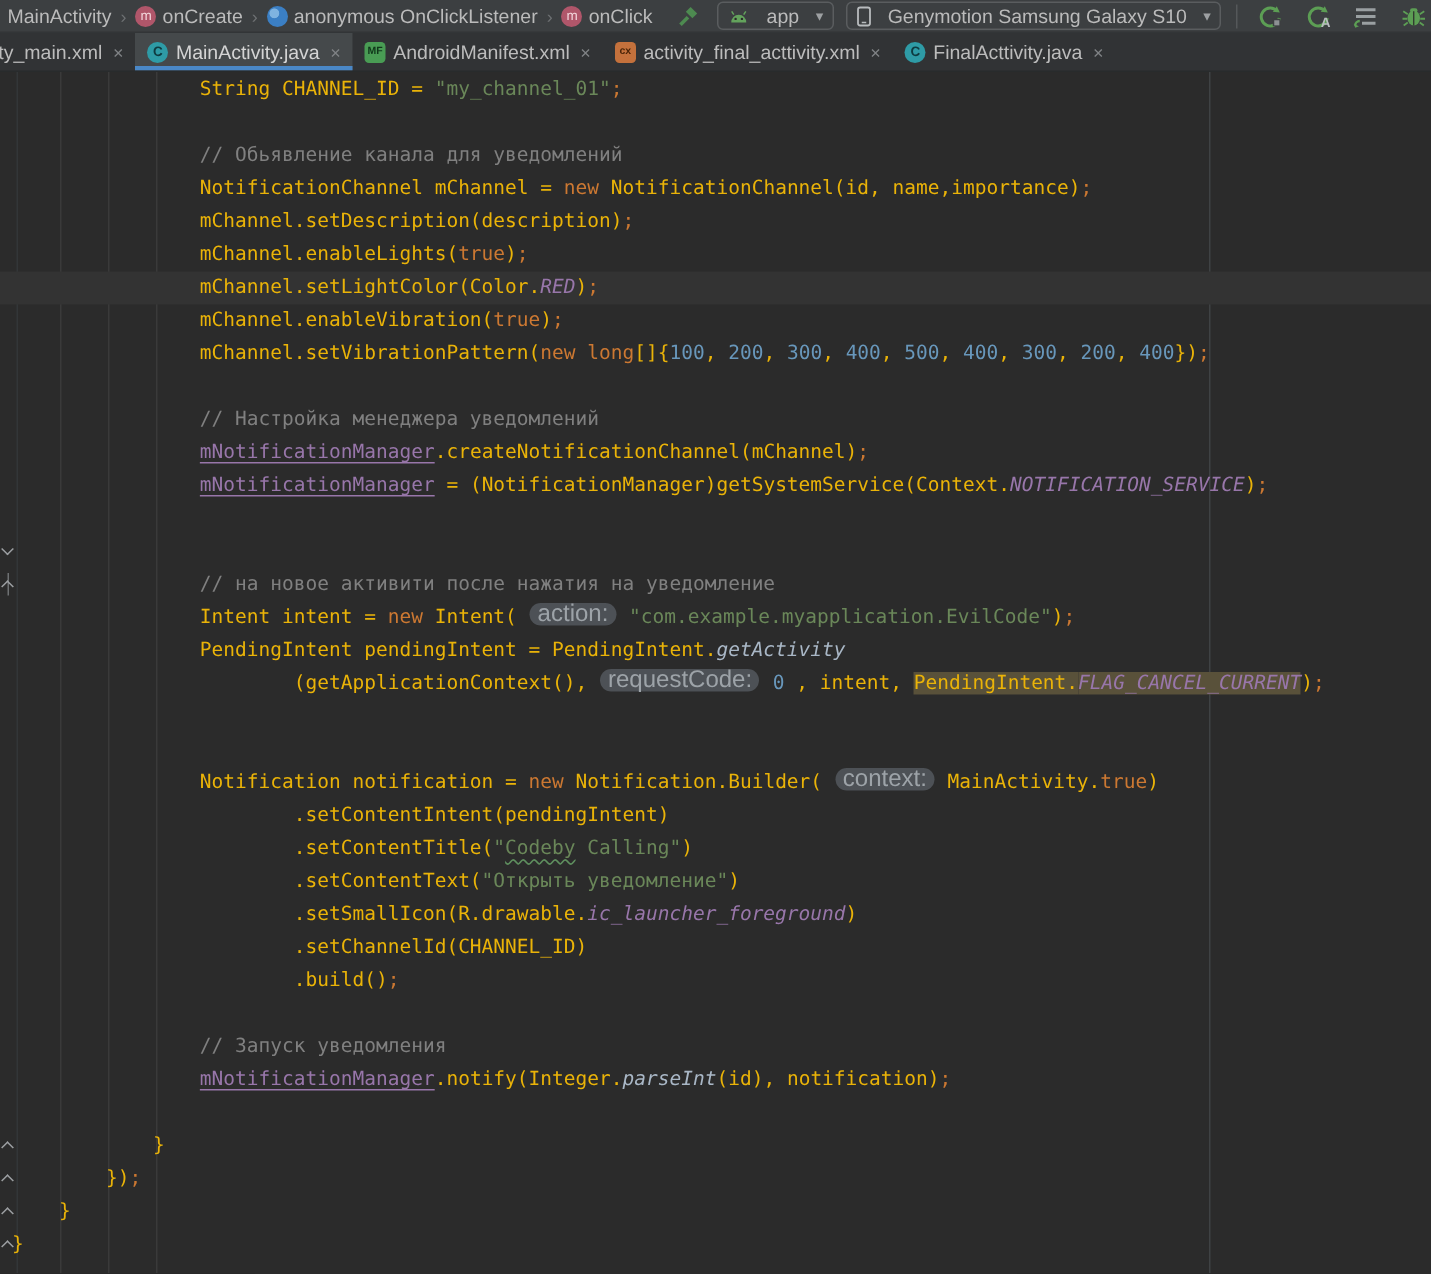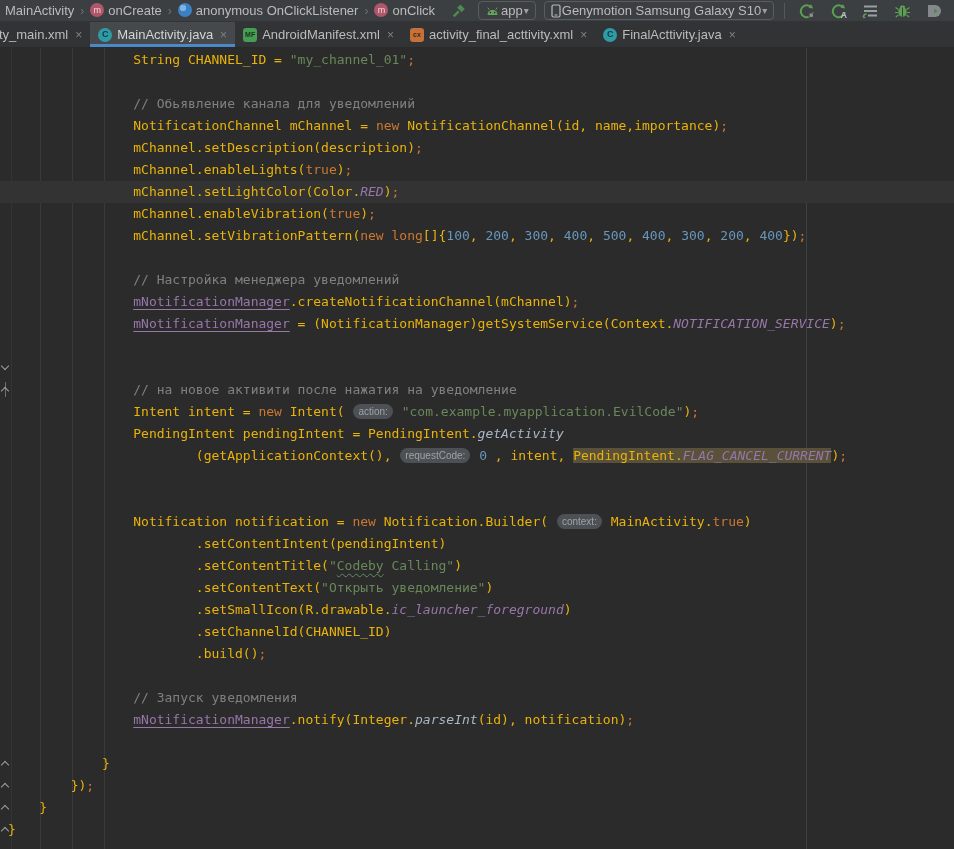--- a/index.html
+++ b/index.html
@@ -3,29 +3,29 @@
 <meta charset="utf-8">
 <style>
   html,body{margin:0;padding:0;background:#2b2b2b;width:954px;height:849px;overflow:hidden;}
   *{box-sizing:border-box;}
   body{font-family:"Liberation Sans",sans-serif;-webkit-font-smoothing:antialiased;}
 
   
   .navbar{height:22px;background:#3c3f41;display:flex;align-items:center;
           border-bottom:1px solid #323537;padding:0 0 0 2px;white-space:nowrap;}
   .crumbs{display:flex;align-items:center;gap:2px;flex:0 0 auto;}
-  .crumb{display:flex;gap:4px;color:#bbbbbb;font-size:13px;padding:0 3px;cursor:default;}
+  .crumb{display:flex;align-items:center;gap:4px;color:#bbbbbb;font-size:13px;padding:0 3px;cursor:default;}
   .crumb-sep{color:#6e7173;font-size:12px;padding:0 1px;}
   .mini-ic{width:14px;height:14px;border-radius:50%;display:inline-flex;align-items:center;justify-content:center;
            font-size:9px;line-height:1;flex:0 0 auto;}
   .ic-method{background:#b0566a;color:#f3d6dc;}
   .ic-anon{background:#3b7fc4;color:#dbe9f6;background-image:radial-gradient(circle at 35% 35%, #7fb3e0 0 3px, transparent 3.5px);}
   .toolbar-right{display:flex;align-items:center;margin-left:10px;gap:8px;}
   .tool-btn{display:flex;align-items:center;justify-content:center;height:20px;padding:0 3px;cursor:pointer;}
-  .combo{display:flex;align-items:center;gap:1px;height:19px;border:1px solid #5a5d5f;border-radius:4px;
+  .combo{display:flex;align-items:center;gap:11px;height:19px;border:1px solid #5a5d5f;border-radius:4px;
          padding:0 6px;color:#bbbbbb;font-size:13px;cursor:pointer;background:#3c3f41;}
   .combo .arrow{color:#9da0a2;font-size:10px;}
   .vsep{width:1px;height:16px;background:#55585a;margin:0 2px;}
   svg{display:block;}
 
   
   .tabbar{height:26px;background:#313335;display:flex;align-items:stretch;border-bottom:1px solid #282b2c;
           white-space:nowrap;overflow:hidden;}
   .tab{display:flex;align-items:center;gap:5px;padding:0 8px;color:#bcbcbc;font-size:13px;cursor:pointer;position:relative;}
   .tab.active{background:#45494b;color:#d4d4d4;}
@@ -52,21 +52,21 @@
   .tk-str{color:#6a8759;}
   .tk-strw{color:#6a8759;text-decoration:underline wavy #5e8f5e;text-decoration-thickness:1px;text-underline-offset:3px;}
   .tk-num{color:#6897bb;}
   .tk-com{color:#808080;}
   .tk-field{color:#9876aa;text-decoration:underline;text-underline-offset:3px;}
   .tk-const{color:#9876aa;font-style:italic;}
   .tk-sm{color:#a9b7c6;font-style:italic;}
   .tk-semi{color:#cc7832;}
   .tk-hl{background:#59513a;}
   .tk-hint{display:inline-block;background:#4d5156;color:#9da3a8;border-radius:8px;padding:0 5px;
-           font-family:"Liberation Sans",sans-serif;font-size:10px;line-height:15px;vertical-align:1px;margin:0 1px;}
+           font-family:"Liberation Sans",sans-serif;font-size:16px;line-height:15px;vertical-align:1px;margin:0 1px;}
 
   
   .fold{position:absolute;left:0;width:11px;height:11px;z-index:2;cursor:pointer;}
   .fold::before{content:"";position:absolute;left:2px;top:1px;width:5px;height:5px;
                 border-right:1.5px solid #9da0a3;border-bottom:1.5px solid #9da0a3;}
   .fold.down::before{transform:rotate(45deg);}
   .fold.up::before{transform:rotate(-135deg);top:4px;}
   .fold-link{position:absolute;left:5px;width:1px;background:#6e7173;z-index:2;}
 </style>
 </head>

